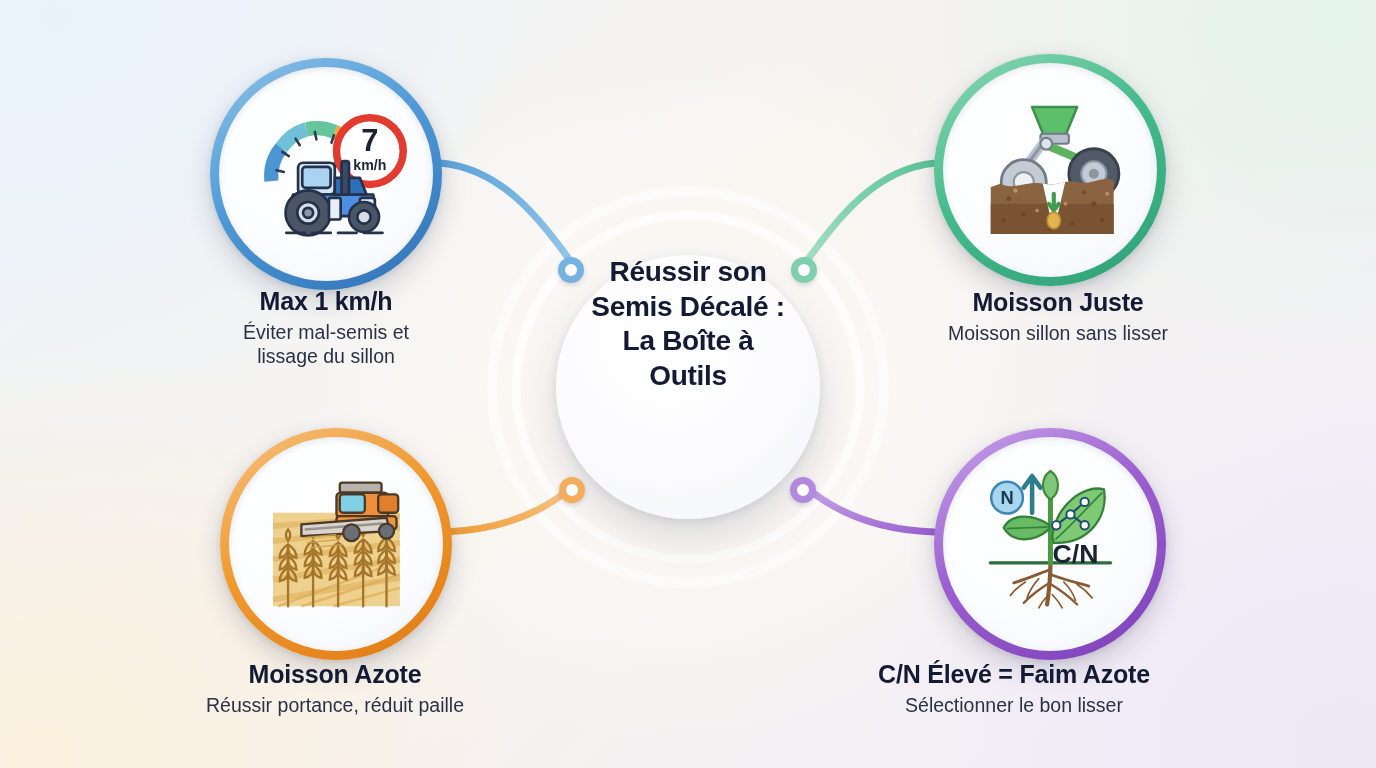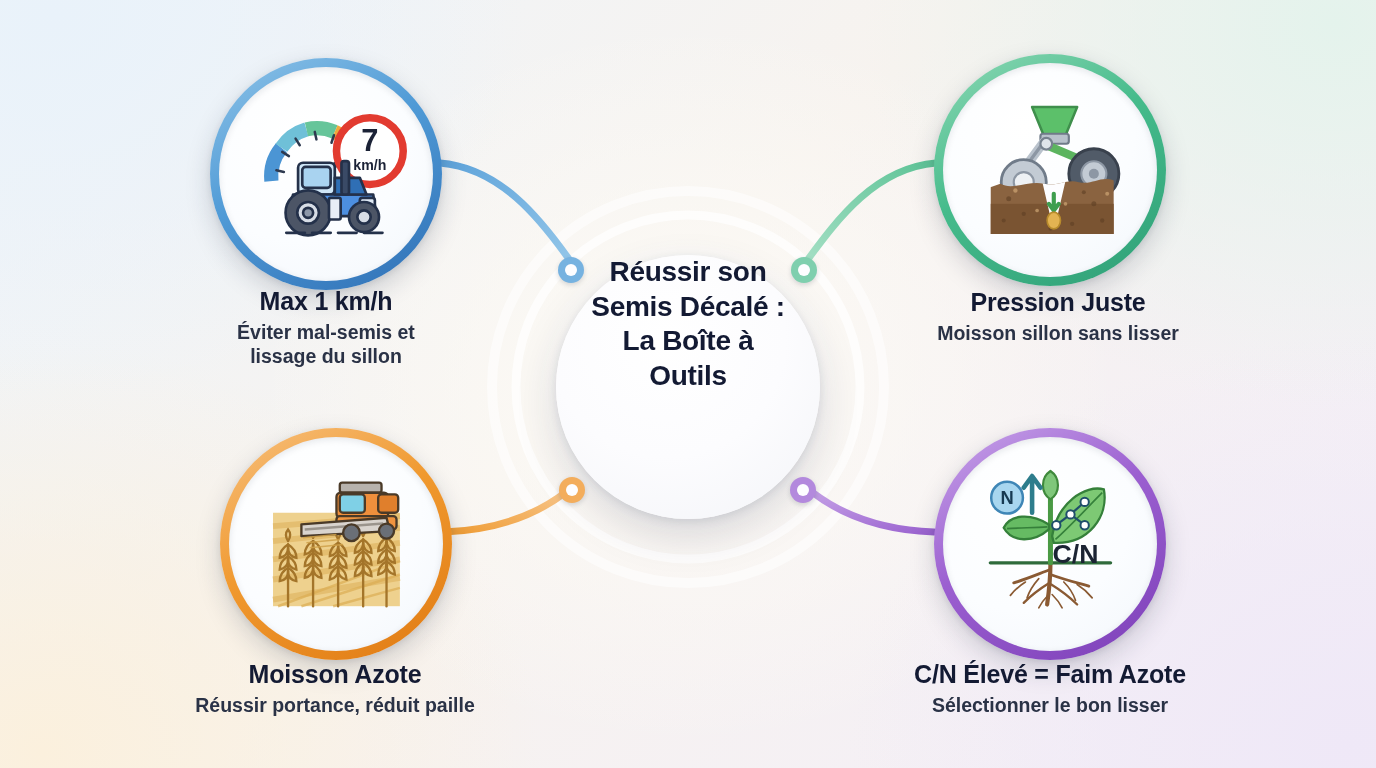--- a/index.html
+++ b/index.html
@@ -45,21 +45,21 @@
 
   .icon-art{width:78%;height:78%;display:block;}
 
   
   .label{position:absolute;text-align:center;}
   .label .title{
     font-size:25px;font-weight:bold;color:#131a33;letter-spacing:-.2px;
     line-height:1.12;white-space:nowrap;
   }
   .label .sub{
-    margin-top:5px;font-size:19.5px;color:#2a3246;line-height:1.25;font-weight:700;
+    margin-top:5px;font-size:19.5px;color:#2a3246;line-height:1.25;font-weight:400;
   }
 
   
   #hub{
     position:absolute;left:556px;top:255px;width:264px;height:264px;border-radius:50%;
     background:radial-gradient(circle at 42% 32%, #ffffff 0%, #fcfcfe 50%, #f3f4f8 100%);
     box-shadow:0 16px 42px rgba(30,40,70,.16), 0 3px 10px rgba(30,40,70,.10);
     display:flex;justify-content:center;
   }
   #hub .hub-text{
@@ -248,21 +248,21 @@
             </g>
           </g>
 
           <path d="M 104 128 L 104 146 M 98 140 L 104 148 L 110 140" stroke="#3f9e4e" stroke-width="5" fill="none" stroke-linecap="round" stroke-linejoin="round"></path>
           <ellipse cx="104" cy="160" rx="8" ry="10" fill="#e3b352" stroke="#b88b2c" stroke-width="2"></ellipse>
         </svg>
       </div>
     </div>
   </div>
   <div class="label" style="left:888px;top:288px;width:340px;">
-    <div class="title">Pression Juste</div>
+    <div class="title">Moisson Juste</div>
     <div class="sub">
       <div>Moisson sillon sans lisser</div>
     </div>
   </div>
 
   <div class="node n-orange" style="left:220px;top:428px;width:232px;height:232px;">
     <div class="ring">
       <div class="ring-inner">
         <svg class="icon-art" viewBox="0 0 200 200">
 
@@ -407,20 +407,20 @@
           <circle cx="48" cy="44" r="19" fill="#a8d6ef" stroke="#3f86b6" stroke-width="3"></circle>
           <text x="48" y="52" text-anchor="middle" font-family="Liberation Sans, sans-serif" font-size="22" font-weight="bold" fill="#173a52">N</text>
 
           <path d="M 78 62 L 78 20 M 68 32 L 78 18 L 88 32" stroke="#2e7d8c" stroke-width="5.5" fill="none" stroke-linecap="round" stroke-linejoin="round"></path>
 
           <text x="130" y="122" text-anchor="middle" font-family="Liberation Sans, sans-serif" font-size="32" font-weight="bold" fill="#1b2333">C/N</text>
         </svg>
       </div>
     </div>
   </div>
-  <div class="label" style="left:875px;top:660px;width:350px;">
+  <div class="label" style="left:839px;top:660px;width:350px;">
     <div class="title">C/N Élevé = Faim Azote</div>
     <div class="sub">
       <div>Sélectionner le bon lisser</div>
     </div>
   </div>
 
 </div>
 
 </body></html>

